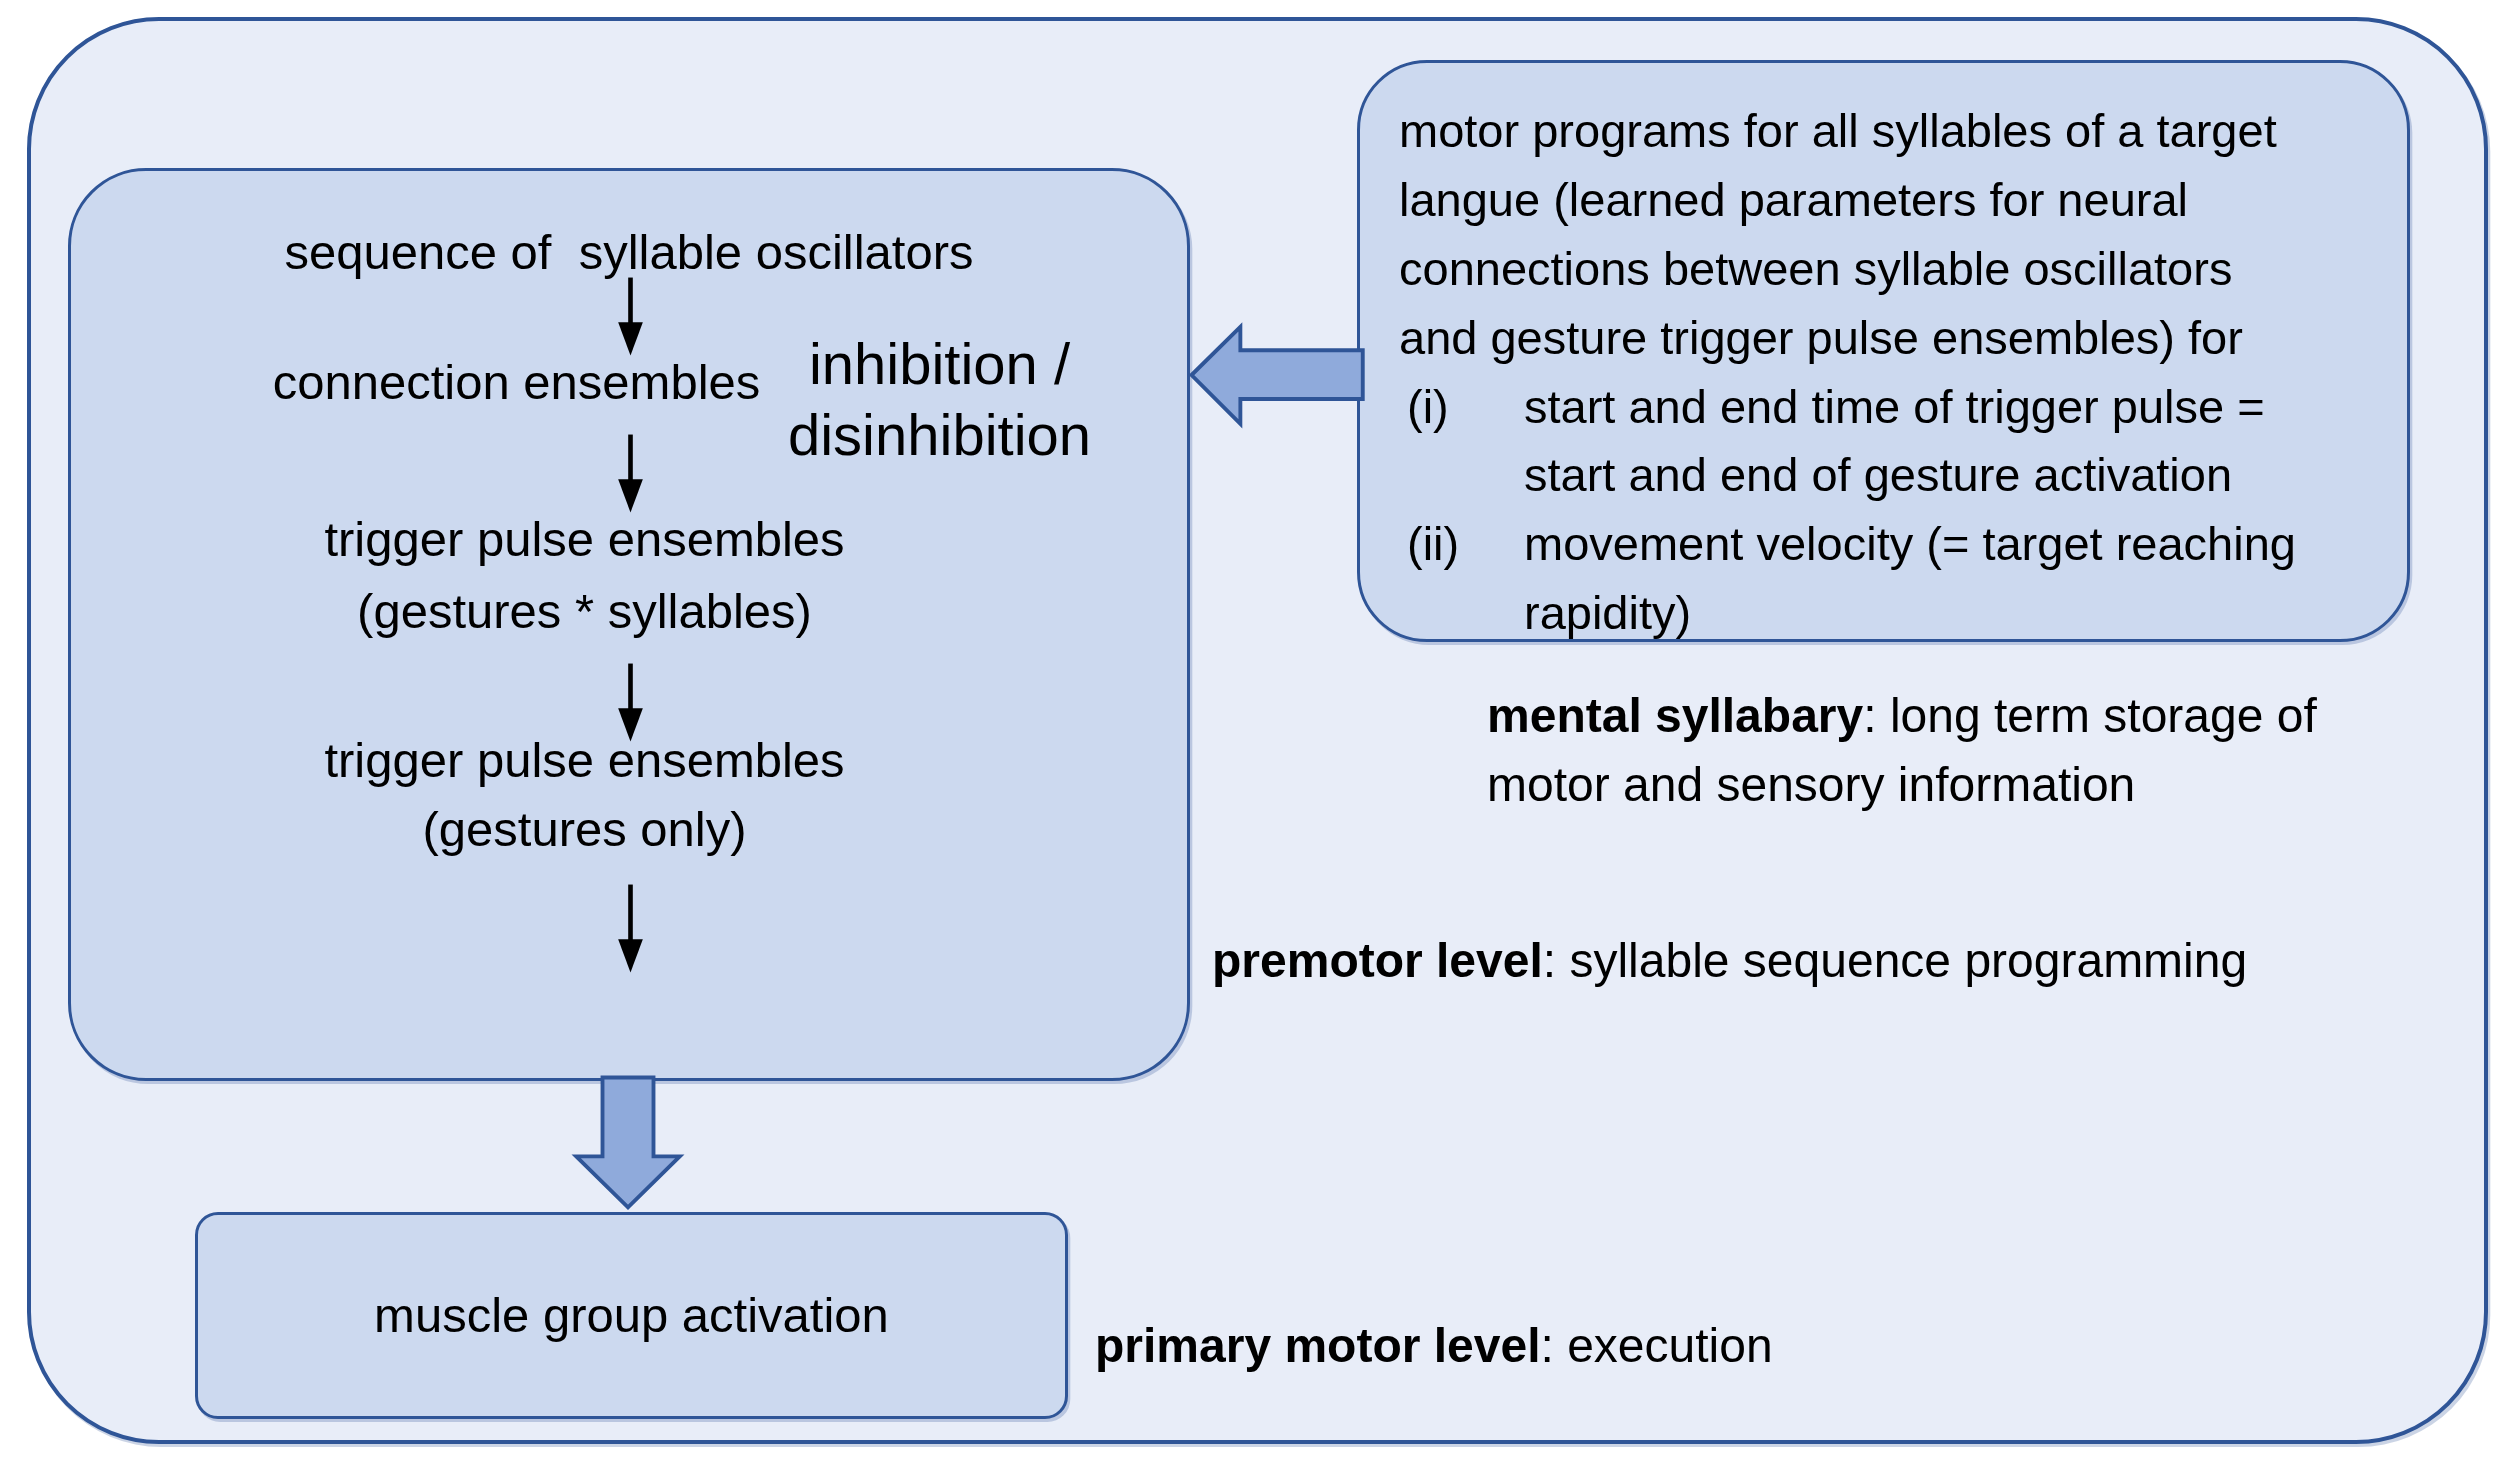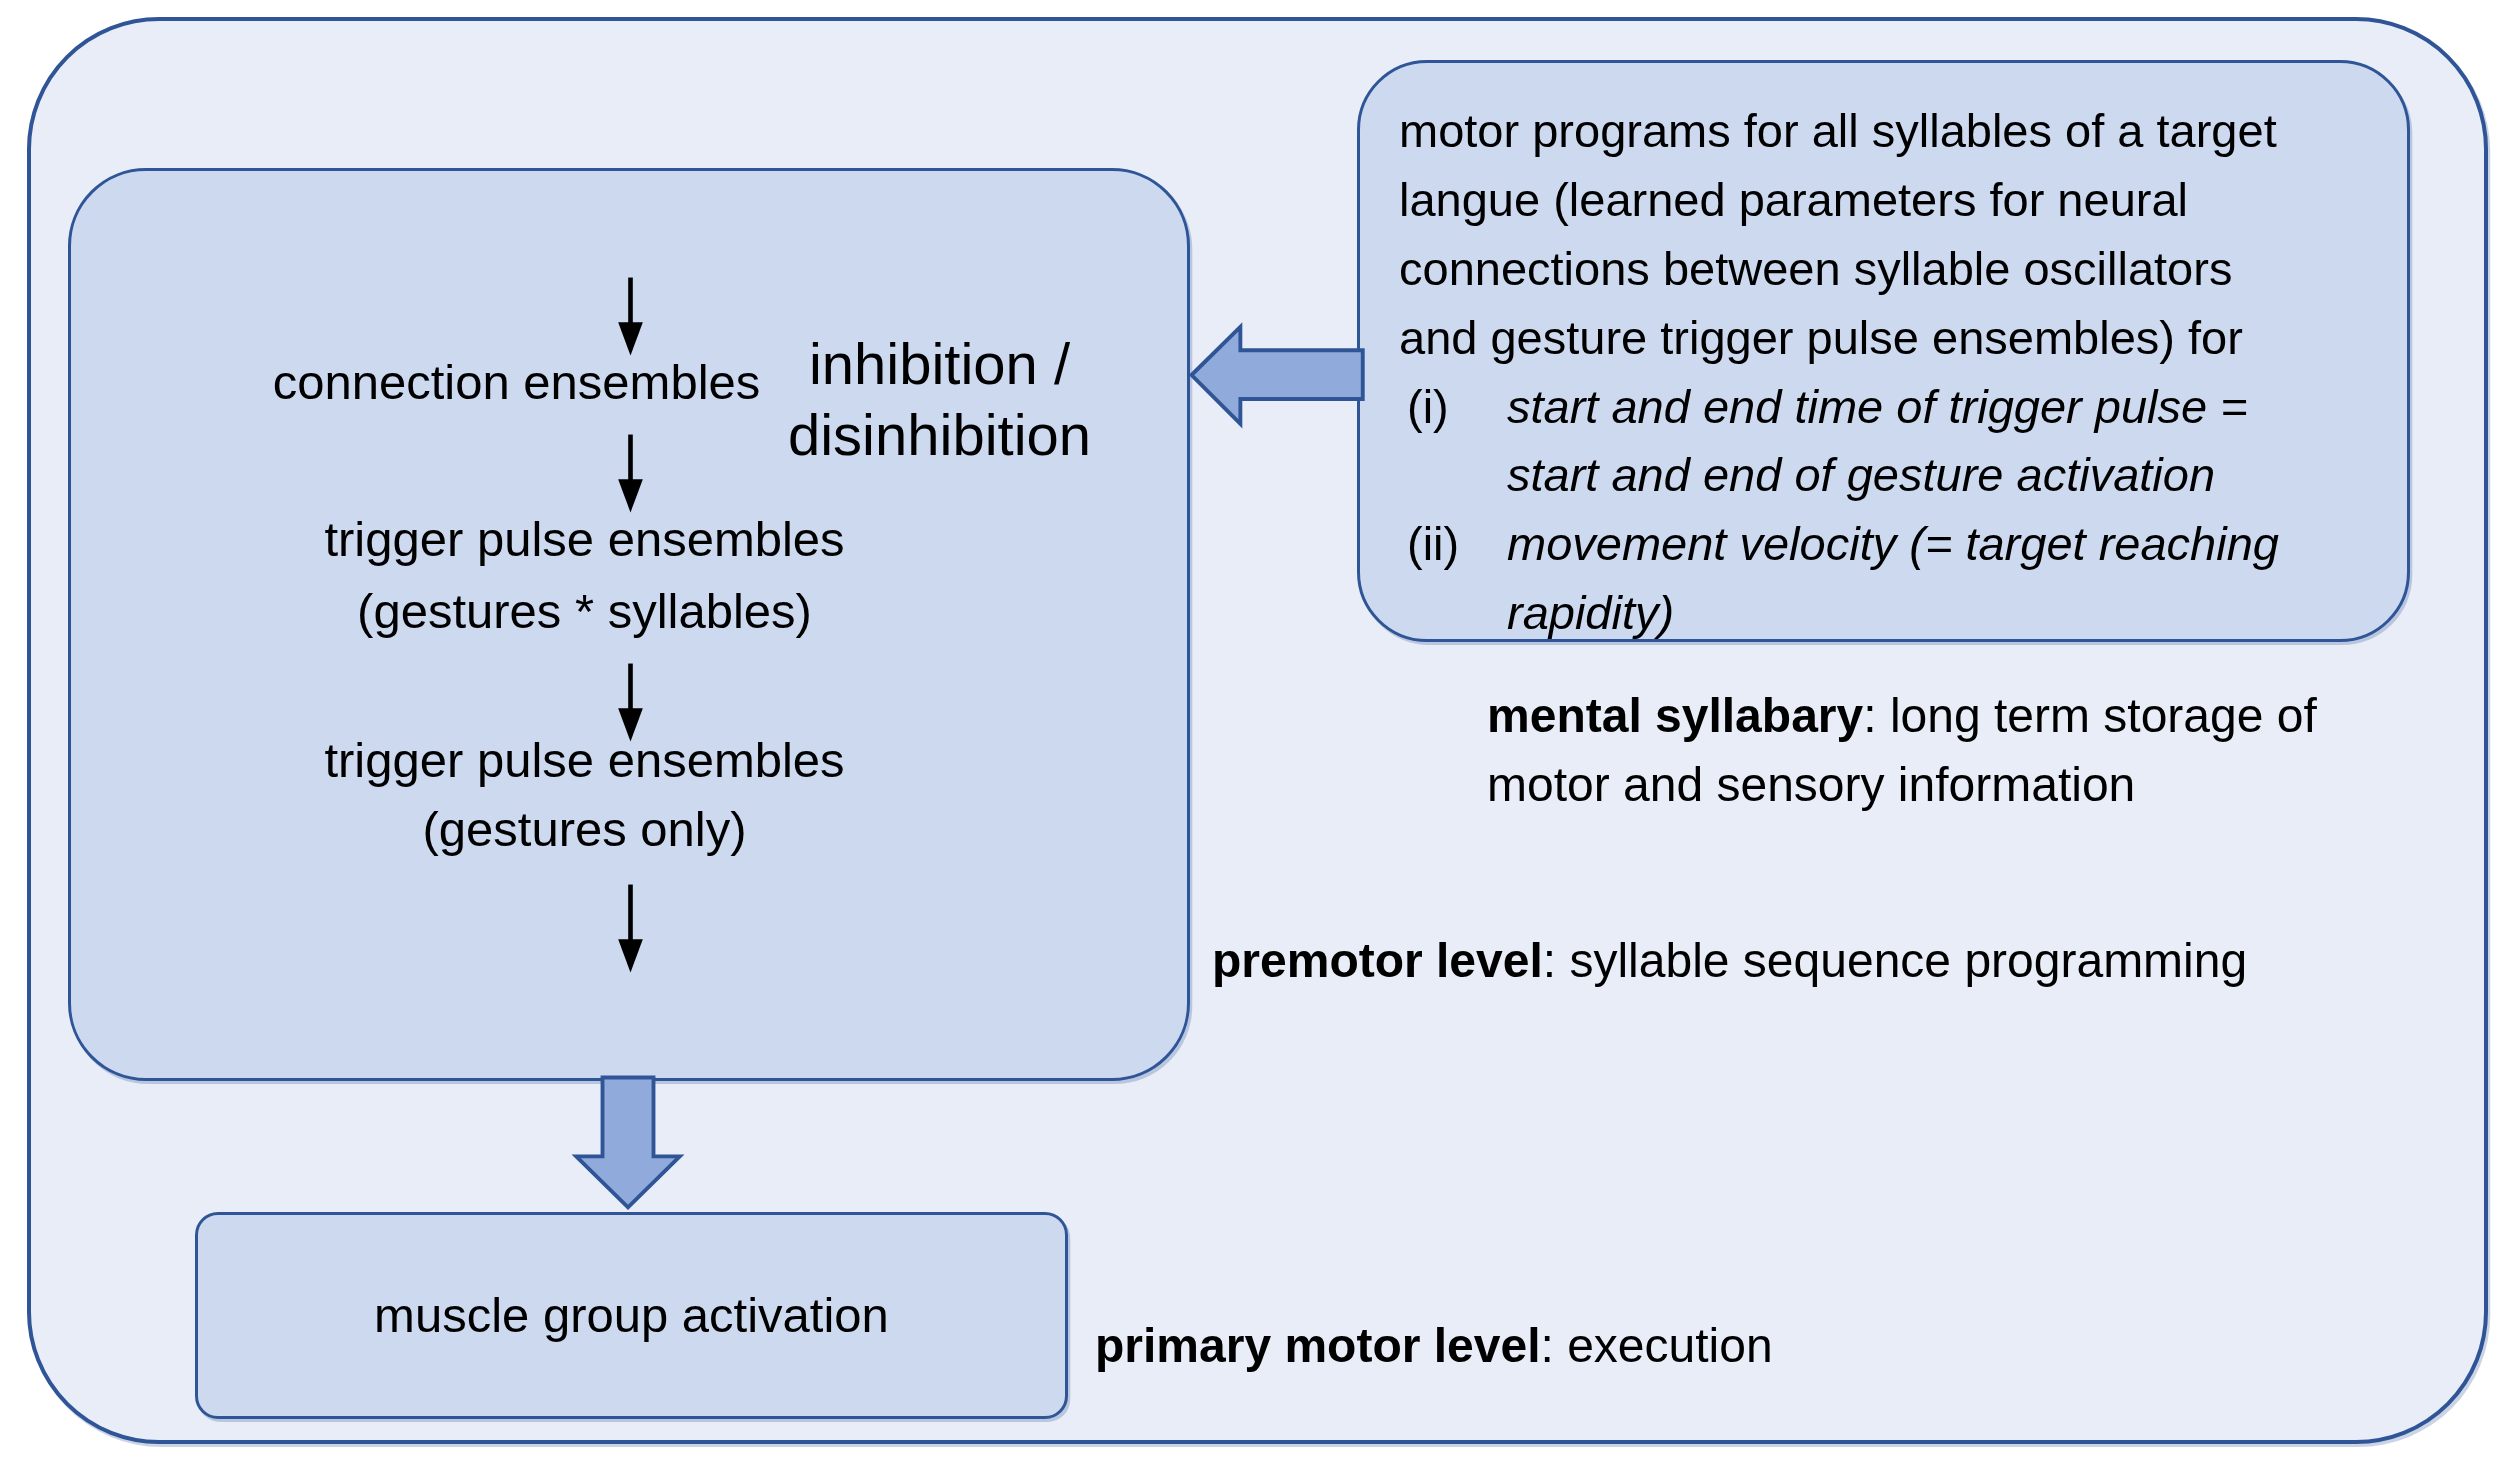--- a/index.html
+++ b/index.html
@@ -26,21 +26,21 @@
   .t  { font-size:49px; line-height:57px; white-space:pre-wrap; }
   .lrow { left:0; right:0; height:57px; text-align:center; }
   .lrow.shift { padding-right:89px; }
   .connrow { left:0; width:891px; text-align:center; }
   .inhib { left:659px; top:157px; width:419px; text-align:center;
            font-size:58px; line-height:71px; white-space:pre-wrap; }
 
   .rline { height:69px; display:flex; align-items:center;
            font-size:47px; line-height:69px; }
   .rline .marker { position:absolute; left:47px; }
-  .rline .txt-indent { position:absolute; left:147px; white-space:nowrap;font-style:italic; }
+  .rline .txt-indent { position:absolute; left:164px; white-space:nowrap; }
   .rline .txt-plain  { position:absolute; left:39px;  white-space:nowrap; }
 
   .note  { font-size:48px; line-height:69px; }
   .b { font-weight:bold; }
 
   svg { display:block; overflow:visible; }
 </style>
 </head>
 <body>
 
@@ -48,20 +48,21 @@
 
   <div class="abs note" style="left:1456px; top:660px; width:907px;"><span class="b">mental syllabary</span><span>: long term storage of motor and sensory information</span></div>
 
   <div class="abs note" style="left:1181px; top:905px; width:1240px; white-space:nowrap;"><span class="b">premotor level</span><span>: syllable sequence programming</span></div>
 
   <div class="abs note" style="left:1064px; top:1290px; width:1085px; white-space:nowrap;"><span class="b">primary motor level</span><span>: execution</span></div>
 </div>
 
 <div class="abs box leftbox">
 
+  <div class="abs t lrow" style="top:53px;">sequence of  syllable oscillators</div>
 
   <svg class="abs" style="left:544px; top:105px;" width="31" height="81" viewBox="0 0 40 105">
     <line x1="20" y1="2" x2="20" y2="64" stroke="#000" stroke-width="6"></line>
     <polygon points="4,60 36,60 20,103" fill="#000"></polygon>
   </svg>
 
   <div class="abs t connrow" style="top:183px;">connection ensembles</div>
 
   <div class="abs inhib">inhibition /
 disinhibition</div>

